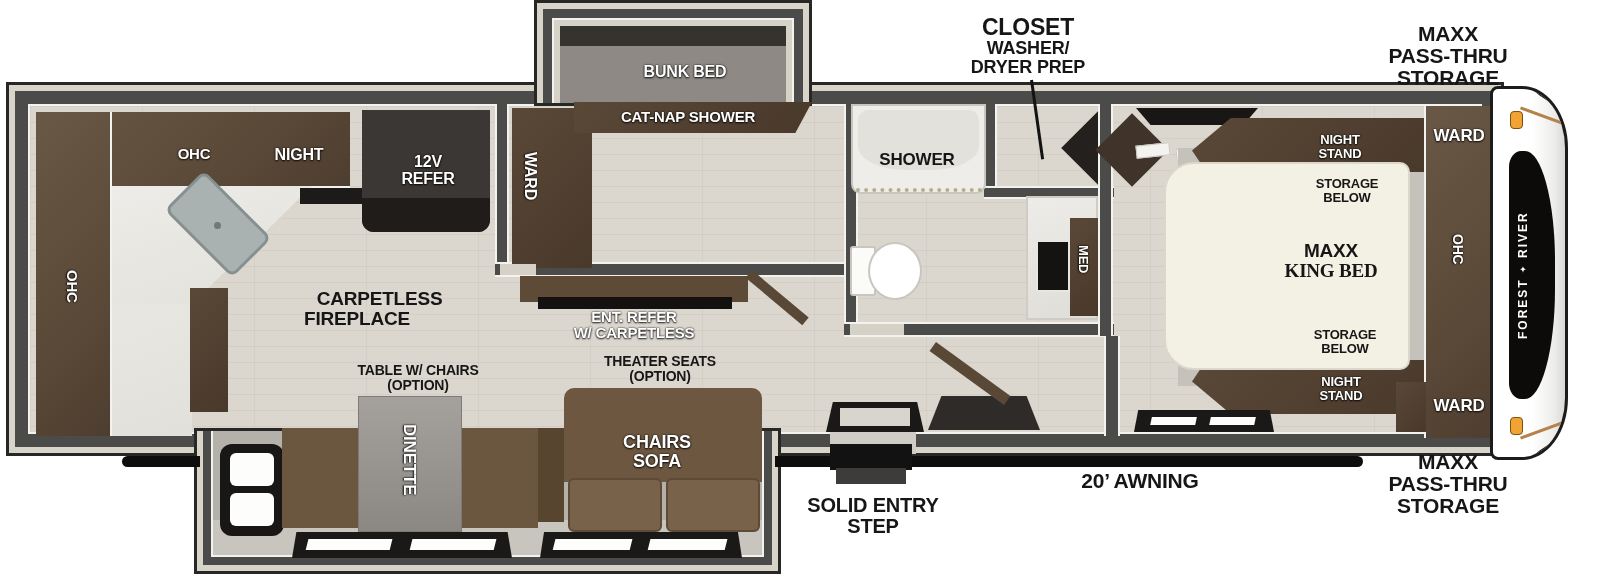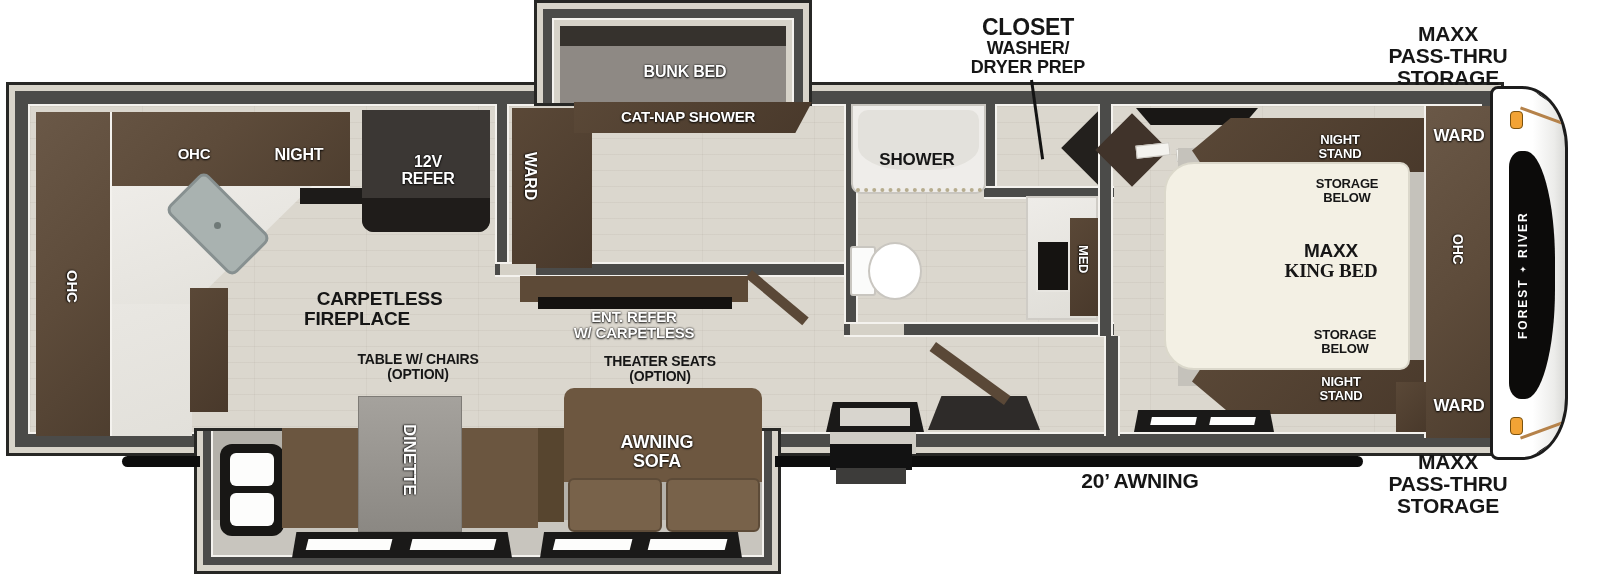--- a/index.html
+++ b/index.html
@@ -176,52 +176,56 @@
   <div style="left:282px;top:428px;width:78px;height:100px;background:#6b5640;z-index:7;"></div>
   <div style="left:462px;top:428px;width:76px;height:100px;background:#6b5640;z-index:7;"></div>
   <div style="left:358px;top:396px;width:104px;height:136px;background:linear-gradient(180deg,#a5a29d,#8b8883);border:1px solid #7e7b76;z-index:7;"></div>
   <div class="lblw vert z8" style="left:400px;top:424px;font-size:17px;">DINETTE</div>
 
   <div style="left:538px;top:428px;width:26px;height:94px;background:#57452f;z-index:7;"></div>
   <div style="left:564px;top:388px;width:198px;height:94px;background:#6d5740;border-radius:10px 10px 0 0;z-index:7;"></div>
   <div style="left:568px;top:478px;width:94px;height:54px;background:#78624a;border:2px solid #5d4b38;border-radius:6px;z-index:7;"></div>
   <div style="left:666px;top:478px;width:94px;height:54px;background:#78624a;border:2px solid #5d4b38;border-radius:6px;z-index:7;"></div>
   <div class="lblw ctr z8" style="left:657px;top:452px;font-size:18px;">
-    <span style="position:static;display:block;">AWNING</span>
+    <span style="position:static;display:block;">CHAIRS</span>
     <span style="position:static;display:block;">SOFA</span>
   </div>
 
   <div class="win-dark" style="left:292px;top:532px;width:220px;height:26px;clip-path:polygon(2% 0,98% 0,100% 100%,0 100%);z-index:7;">
     <div class="pane" style="left:7%;top:28%;width:38%;height:44%;transform:skewX(-14deg);"></div>
     <div class="pane" style="left:54%;top:28%;width:38%;height:44%;transform:skewX(-14deg);"></div>
   </div>
   <div class="win-dark" style="left:540px;top:532px;width:202px;height:26px;clip-path:polygon(2% 0,98% 0,100% 100%,0 100%);z-index:7;">
     <div class="pane" style="left:7%;top:28%;width:38%;height:44%;transform:skewX(-14deg);"></div>
     <div class="pane" style="left:54%;top:28%;width:38%;height:44%;transform:skewX(-14deg);"></div>
   </div>
 
   <div class="lbl ctr z8" style="left:357px;top:309px;font-size:19px;">
     <span style="position:static;display:block;margin-left:45px;">CARPETLESS</span>
     <span style="position:static;display:block;">FIREPLACE</span>
   </div>
-  <div class="lbl ctr z8" style="left:418px;top:367px;font-size:14px;">
+  <div class="lbl ctr z8" style="left:418px;top:378px;font-size:14px;">
     <span style="position:static;display:block;">TABLE W/ CHAIRS</span>
     <span style="position:static;display:block;">(OPTION)</span>
   </div>
   <div class="lbl ctr z8" style="left:660px;top:369px;font-size:14px;">
     <span style="position:static;display:block;">THEATER SEATS</span>
     <span style="position:static;display:block;">(OPTION)</span>
   </div>
 
   <div style="left:122px;top:456px;width:78px;height:11px;background:#0d0d0d;border-radius:6px 0 0 6px;z-index:8;"></div>
   <div style="left:775px;top:456px;width:588px;height:11px;background:#0d0d0d;border-radius:0 6px 6px 0;z-index:8;"></div>
   <div style="left:830px;top:444px;width:82px;height:26px;background:#121212;z-index:9;"></div>
   <div style="left:836px;top:468px;width:70px;height:16px;background:#3d3c3a;z-index:9;"></div>
 
   <div class="lbl ctr" style="left:1140px;top:481px;font-size:21px;z-index:11;">20’ AWNING</div>
+  <div class="lbl ctr" style="left:873px;top:516px;font-size:20px;z-index:11;">
+    <span style="position:static;display:block;">SOLID ENTRY</span>
+    <span style="position:static;display:block;">STEP</span>
+  </div>
 
   <div class="lbl ctr" style="left:1028px;top:46px;z-index:11;">
     <span style="position:static;display:block;font-size:23px;">CLOSET</span>
     <span style="position:static;display:block;font-size:18px;">WASHER/</span>
     <span style="position:static;display:block;font-size:18px;">DRYER PREP</span>
   </div>
   <div style="left:1030px;top:80px;width:3px;height:80px;background:#131313;transform:rotate(-8deg);transform-origin:top center;z-index:11;"></div>
 
   <div class="lbl ctr" style="left:1448px;top:56px;font-size:21px;z-index:11;">
     <span style="position:static;display:block;">MAXX</span>

